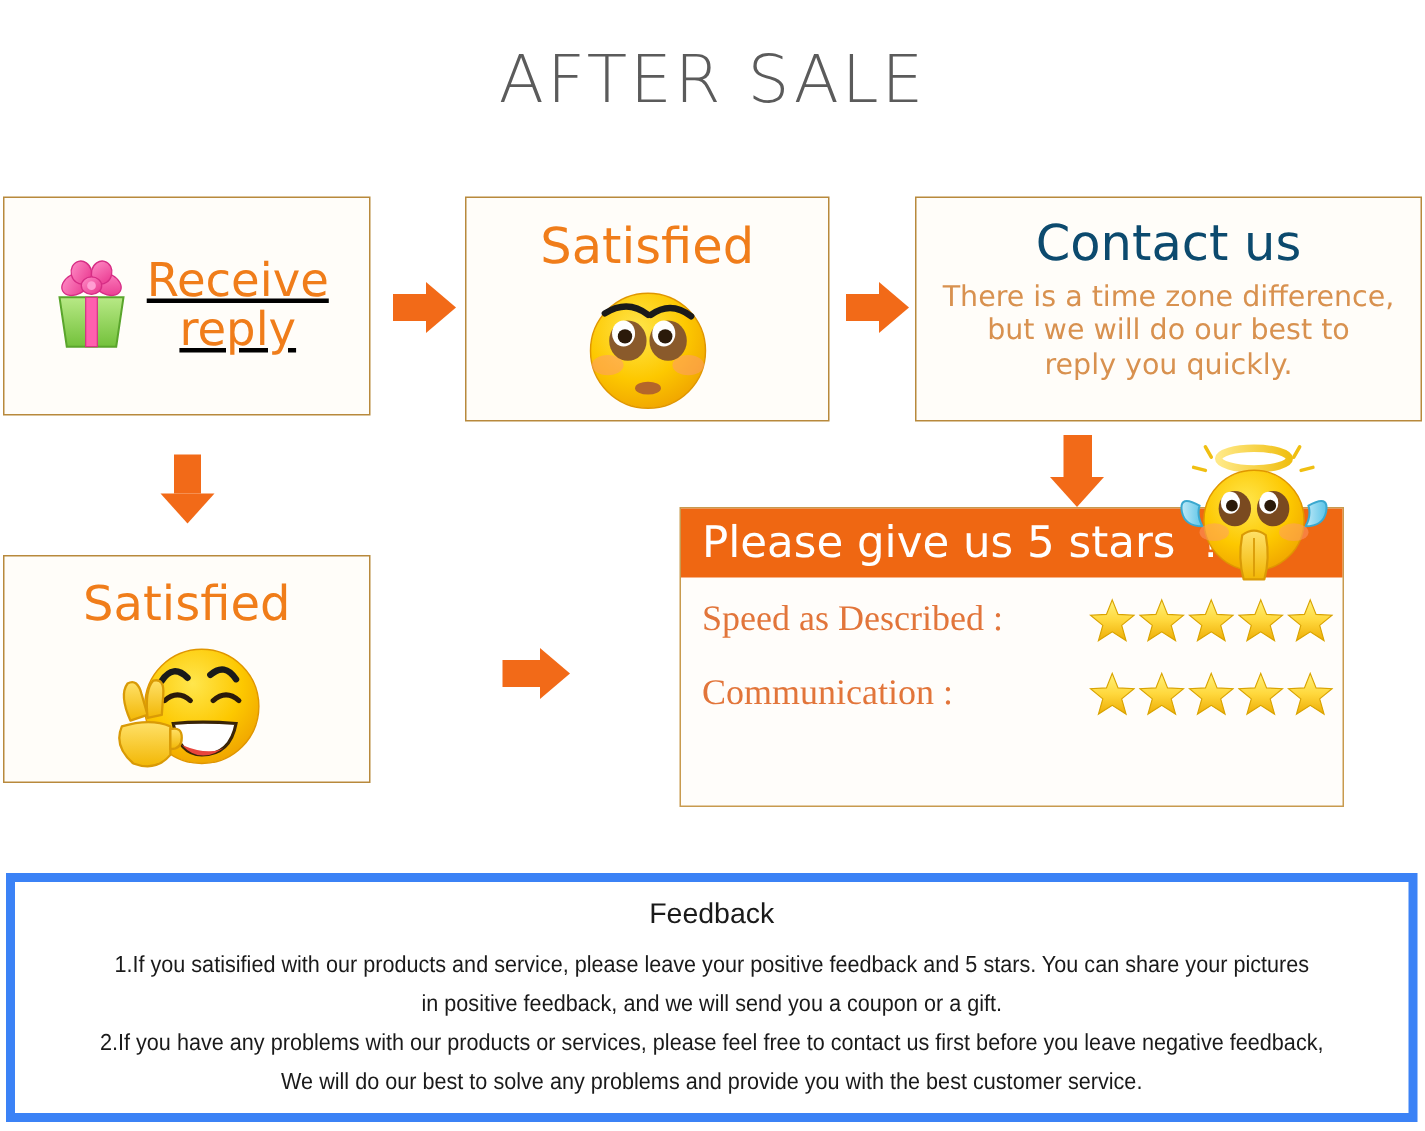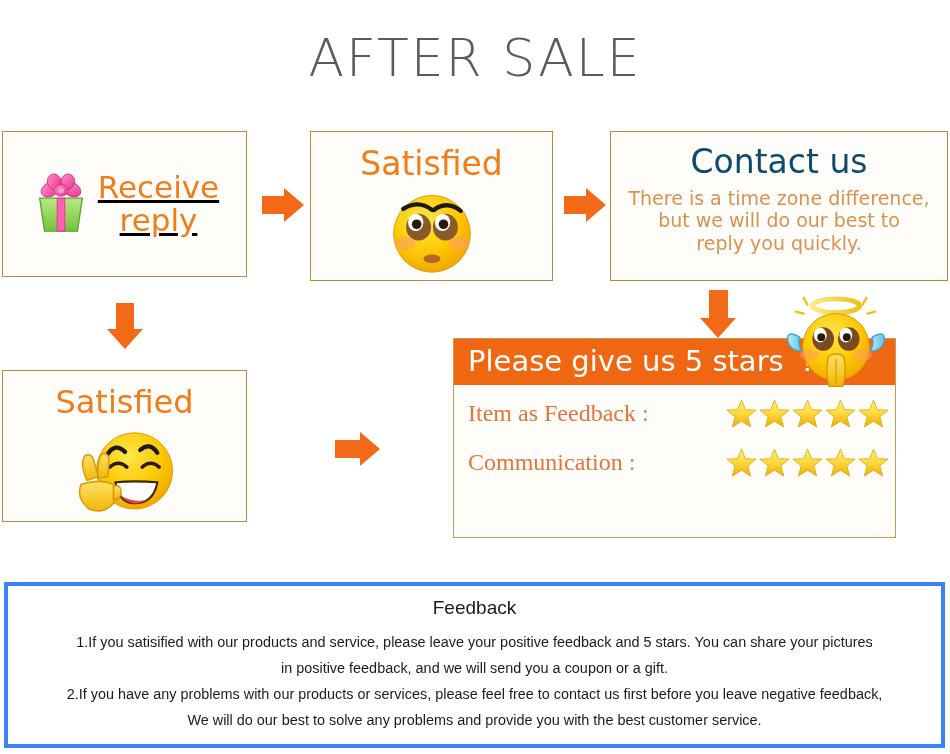--- a/index.html
+++ b/index.html
@@ -6,21 +6,21 @@
   body{
     width:950px;height:754px;background:#ffffff;overflow:hidden;
     font-family:"Liberation Sans", sans-serif;position:relative;
   }
   .page{position:relative;width:950px;height:754px;}
 
   
   .title{
     position:absolute;left:0;top:28px;width:950px;text-align:center;
     font-family:"DejaVu Sans", sans-serif;
-    font-size:52px;letter-spacing:2px;color:#5b5b5b;font-weight:300;
+    font-size:44px;letter-spacing:2px;color:#5b5b5b;font-weight:300;
   }
 
   
   .fbox{
     position:absolute;border:1.5px solid #b8893c;background:#fffdf9;
     box-sizing:border-box;
   }
   .box-receive{left:2px;top:131px;width:245px;height:146px;text-decoration:underline;}
   .box-unsat{left:310px;top:131px;width:243px;height:150px;}
   .box-contact{left:610px;top:131px;width:338px;height:150px;}
@@ -87,21 +87,21 @@
   .rating-label{
     color:#e2753a;font-size:24px;width:258px;
     font-family:"Liberation Serif", serif;
   }
   .star-group{display:flex;gap:2px;align-items:center;}
   .star{width:31px;height:31px;display:block;}
 
   
   .feedback{
     position:absolute;left:4px;top:582px;width:941px;height:166px;
-    border:4px solid #3b82f6;box-sizing:border-box;background:#ffffff;
+    border:6px solid #3b82f6;box-sizing:border-box;background:#ffffff;
   }
   .fb-title{
     text-align:center;color:#1a1a1a;font-size:19px;margin-top:11px;
     font-family:"Liberation Sans", sans-serif;
   }
   .fb-line{
     text-align:center;color:#1a1a1a;font-size:15.5px;margin-top:8px;
     font-family:"Liberation Sans Narrow","Liberation Sans", sans-serif;
     transform:scaleX(0.93);
   }
@@ -245,21 +245,21 @@
     <div class="ar-head-r" style="left:25px;top:0;"></div>
   </div>
 
   <div class="stars-panel">
     <div class="stars-head">
       <span class="stars-head-text">Please give us 5 stars ！</span>
     </div>
     <div class="rating-rows">
 
       <div class="rating-row">
-        <span class="rating-label">Item as Feedback :</span>
+        <span class="rating-label">Speed as Described :</span>
         <span class="star-group">
           <svg class="star" viewBox="0 0 32 32">
               <defs>
                 <linearGradient id="st" x1="0" y1="0" x2="0" y2="1">
                   <stop offset="0" stop-color="#fff27a"></stop>
                   <stop offset="0.5" stop-color="#ffd83d"></stop>
                   <stop offset="1" stop-color="#eeae06"></stop>
                 </linearGradient>
               </defs>
               <path d="M16 2 L20 12 L31 12.5 L22.5 19.5 L25.5 30 L16 24 L6.5 30 L9.5 19.5 L1 12.5 L12 12 Z" fill="url(#st)" stroke="#d9a300" stroke-width="0.8"></path>

